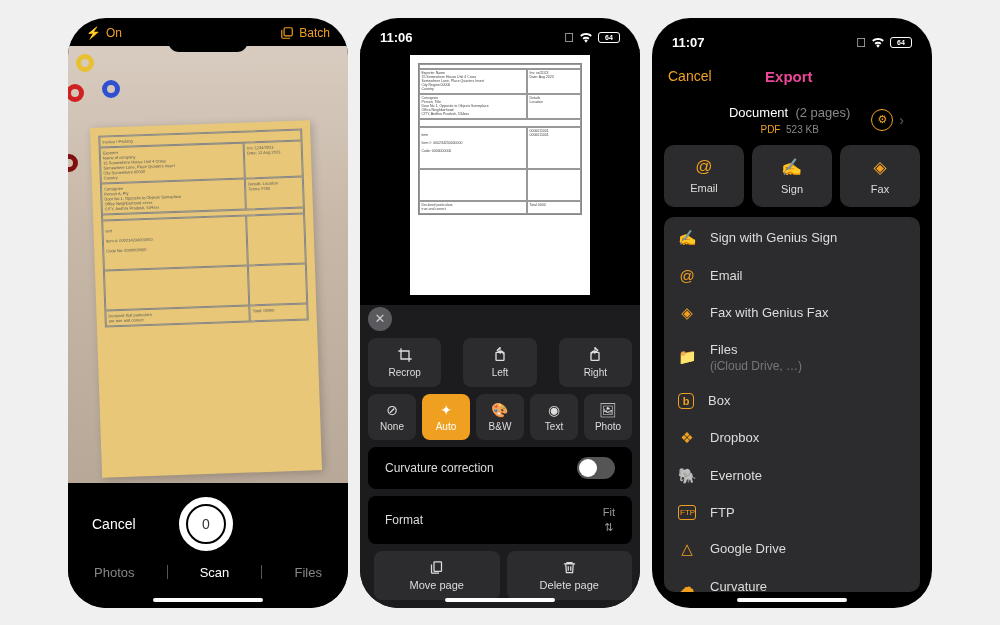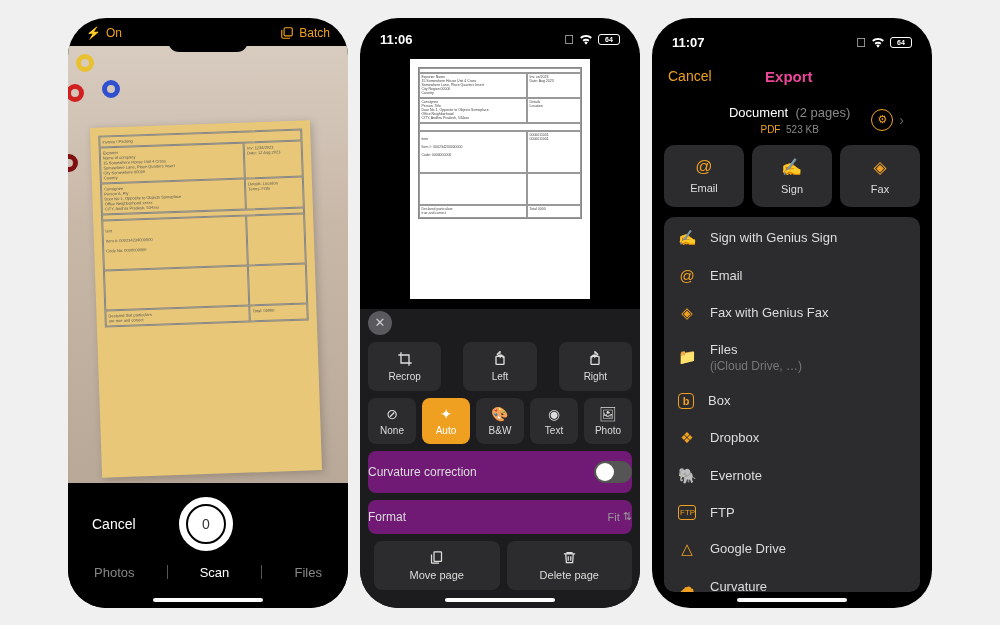--- a/index.html
+++ b/index.html
@@ -46,24 +46,24 @@
   .seg-item{flex:1; text-align:center; color:#bbb; font-size:11px; padding:5px 0; border-radius:6px;}
   .seg-item.sel{background:#5a5a5e; color:#fff;}
   .close-x{width:24px; height:24px; background:#5a5a5e; border-radius:50%; color:#ccc; display:flex; align-items:center; justify-content:center; font-size:13px;}
   .tool-row{display:flex; gap:22px;}
   .tool-btn{flex:1; background:#2c2c2e; border-radius:8px; display:flex; flex-direction:column; align-items:center; justify-content:center; gap:4px; color:#ddd; font-size:10px; padding:9px 0;}
   .tool-btn .ico{font-size:15px; color:#ddd;}
   .filter-row{display:flex; gap:6px;}
   .filter-btn{flex:1; background:#2c2c2e; border-radius:8px; display:flex; flex-direction:column; align-items:center; justify-content:center; gap:3px; color:#ddd; font-size:10px; padding:8px 0;}
   .filter-btn.sel{background:#f0a020; color:#fff;}
   .filter-btn .ico{font-size:14px;}
-  .opt-row{display:flex; justify-content:space-between; align-items:center; background:#701a75; border-radius:8px; padding:10px 0; color:#ddd; font-size:12px;text-align:right;}
+  .opt-row{display:flex; justify-content:space-between; align-items:center; background:#000000; border-radius:8px; padding:10px 17px; color:#ddd; font-size:12px;text-align:right;}
   .toggle{width:38px; height:22px; background:#555; border-radius:12px; position:relative;}
   .toggle::after{content:""; position:absolute; width:18px; height:18px; background:#fff; border-radius:50%; top:2px; left:2px;}
-  .fit-val{color:#999; font-size:11px; display:flex; align-items:center; gap:3px;}
+  .fit-val{color:#999; font-size:11px; display:flex; align-items:center; gap:3px;flex-direction:column;}
   .action-row{display:flex; gap:7px;margin-left:6px;}
   .action-btn{flex:1; background:#2c2c2e; border-radius:8px; display:flex; flex-direction:column; align-items:center; justify-content:center; gap:4px; color:#ddd; font-size:11px; padding:9px 0;}
   .action-btn .ico{font-size:15px;}
 
   
   .p3-header{display:flex; align-items:center; justify-content:space-between; padding:8px 16px;}
   .p3-cancel{color:#f0a020; font-size:14px;}
   .p3-title{color:#ec4899; font-size:15px; font-weight:600;}
   .p3-spacer{width:50px;}
   .doc-info{display:flex; justify-content:space-between; align-items:center; padding:12px 28px 10px;}

